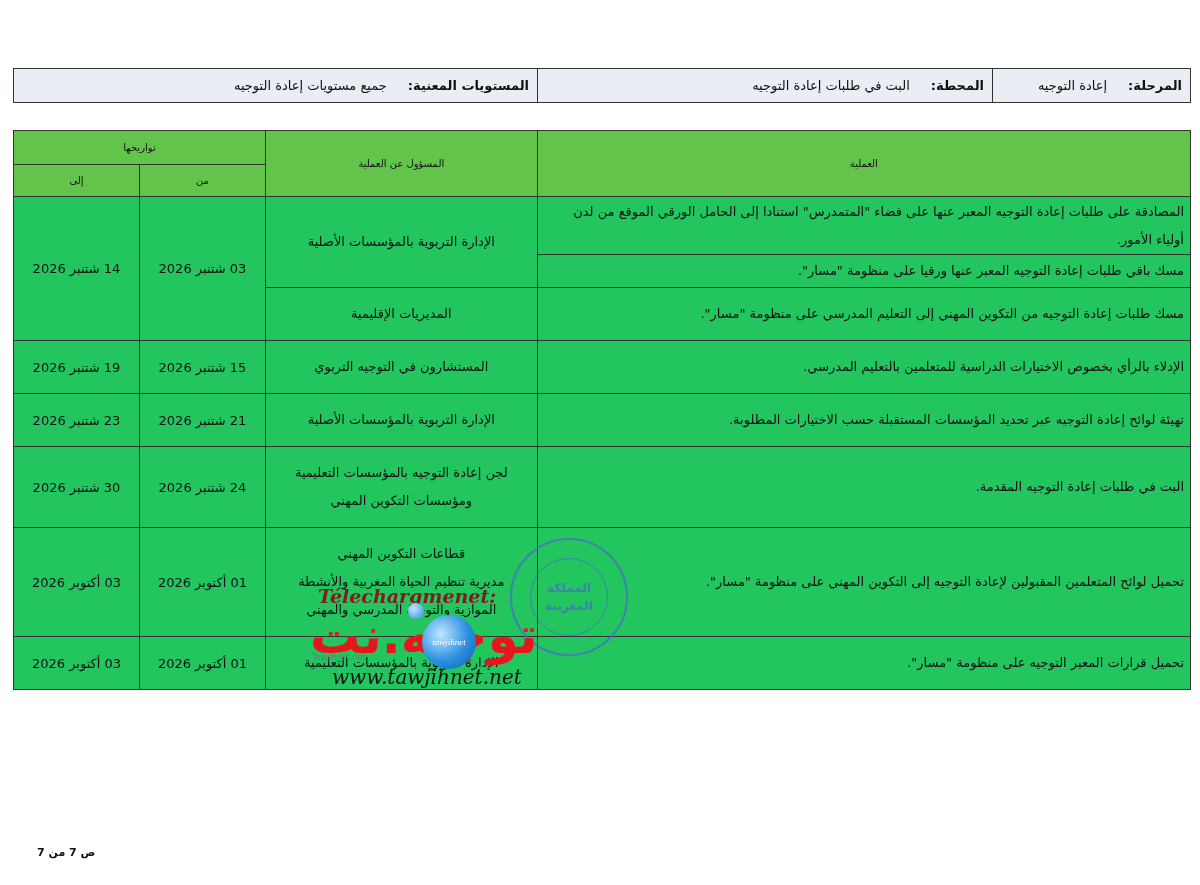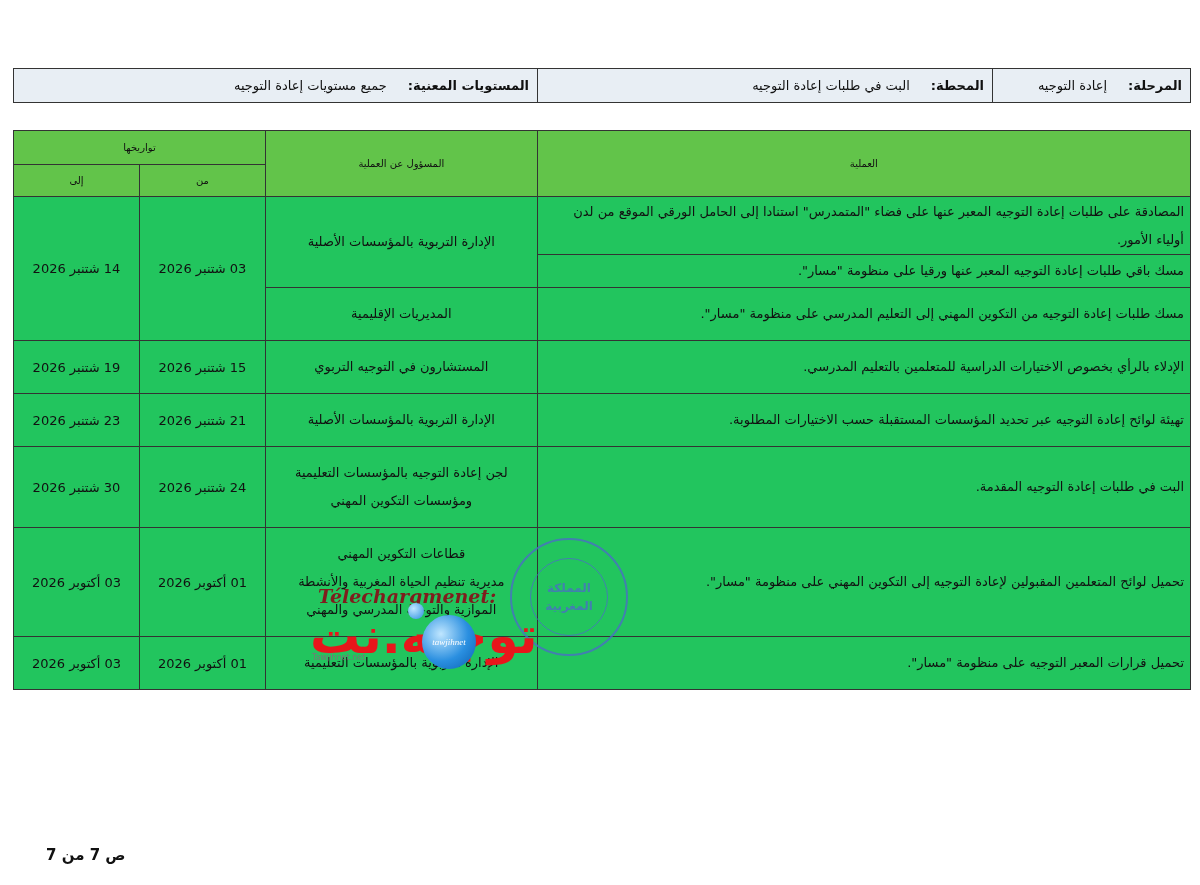--- a/index.html
+++ b/index.html
@@ -66,21 +66,21 @@
       position: absolute; left: 510px; top: 538px; width: 118px; height: 118px; border-radius: 50%;
       border: 2px solid #4a6fc4; opacity: 0.8;
     }
     .stamp-inner {
       position: absolute; left: 18px; top: 18px; width: 78px; height: 78px; border-radius: 50%;
       border: 1.5px solid #4a6fc4; display: flex; flex-direction: column; align-items: center; justify-content: center;
       color: #4a6fc4; font-size: 12px; font-weight: bold; direction: rtl; line-height: 18px;
     }
 
     .page-num {
-      position: absolute; left: 46px; top: 846px; font-size: 15px; font-weight: bold; direction: rtl;
+      position: absolute; left: 37px; top: 846px; font-size: 11px; font-weight: bold; direction: rtl;
     }
   </style>
 </head>
 <body>
 
 <div class="info-bar">
   <div class="info-cell ic-phase">
     <span class="lbl">المرحلة:</span>
     <span>إعادة التوجيه</span>
   </div>
@@ -174,15 +174,16 @@
 </div>
 
 <div class="watermark">
   <div class="wm-tele">Télechargmenet:</div>
   <div class="wm-arabic">توجيه.نت</div>
   <div class="wm-dot"></div>
   <div class="wm-globe">
     <span>tawjihnet</span>
   </div>
   <div class="wm-small">Tawjihnet.net</div>
+  <div class="wm-url">www.tawjihnet.net</div>
 </div>
 
 <div class="page-num">ص 7 من 7</div>
 
 </body></html>

